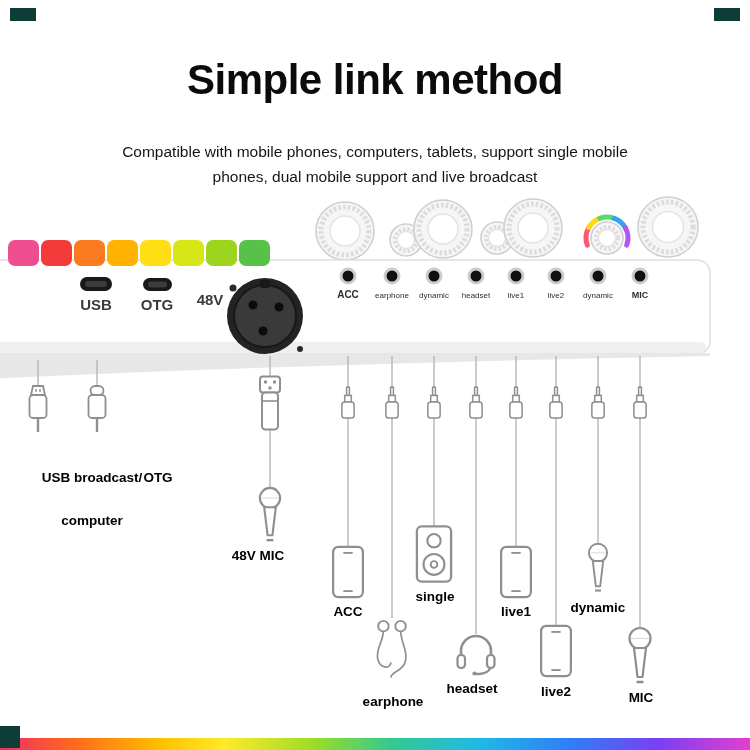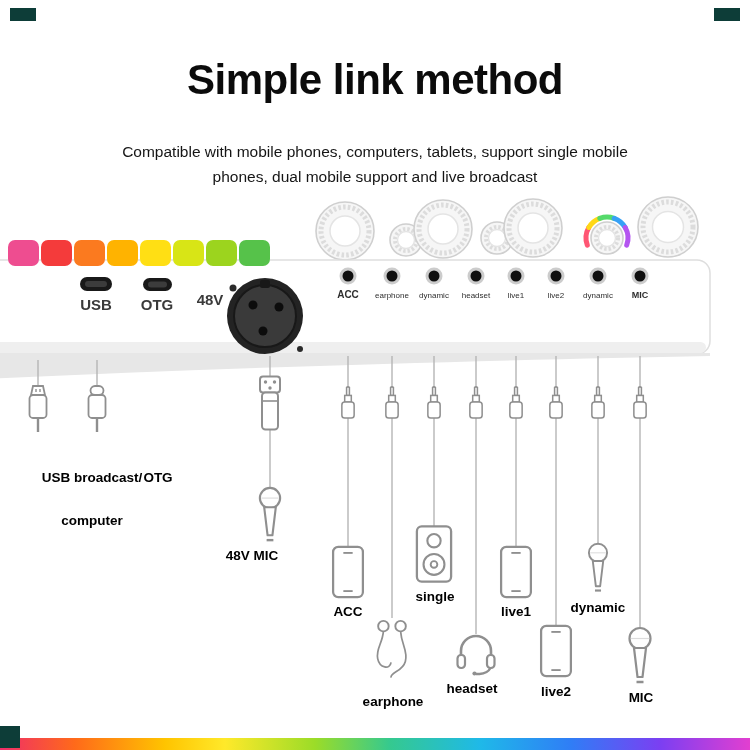--- a/index.html
+++ b/index.html
@@ -284,21 +284,21 @@
   <div class="plbl" style="left:434px; top:291px;">dynamic</div>
   <div class="plbl" style="left:476px; top:291px;">headset</div>
   <div class="plbl" style="left:516px; top:291px;">live1</div>
   <div class="plbl" style="left:556px; top:291px;">live2</div>
   <div class="plbl" style="left:598px; top:291px;">dynamic</div>
   <div class="plbl sm-b" style="left:640px; top:290px;">MIC</div>
 
   <div class="lbl" style="left:92px;  top:470px;">USB broadcast/</div>
   <div class="lbl" style="left:92px;  top:489px;margin-top:24px;">computer</div>
   <div class="lbl" style="left:158px; top:470px;">OTG</div>
-  <div class="lbl" style="left:252px; top:548px;">48V MIC</div>
+  <div class="lbl" style="left:258px; top:548px;">48V MIC</div>
   <div class="lbl" style="left:348px; top:604px;">ACC</div>
   <div class="lbl" style="left:435px; top:589px;">single</div>
   <div class="lbl" style="left:516px; top:604px;">live1</div>
   <div class="lbl" style="left:598px; top:600px;">dynamic</div>
   <div class="lbl" style="left:393px; top:694px;">earphone</div>
   <div class="lbl" style="left:472px; top:681px;">headset</div>
   <div class="lbl" style="left:556px; top:684px;">live2</div>
   <div class="lbl" style="left:641px; top:690px;">MIC</div>
 
   <div class="bar"></div>

